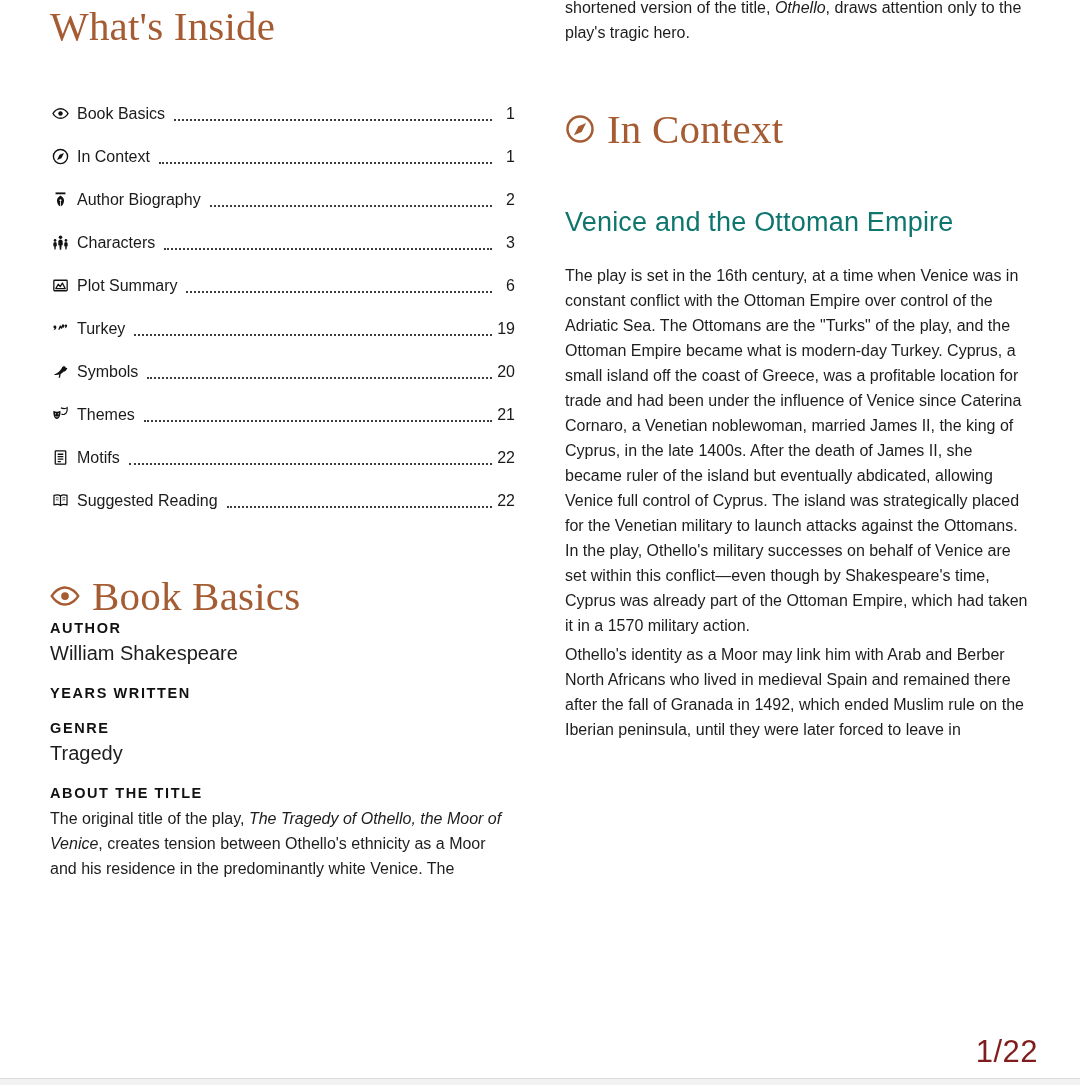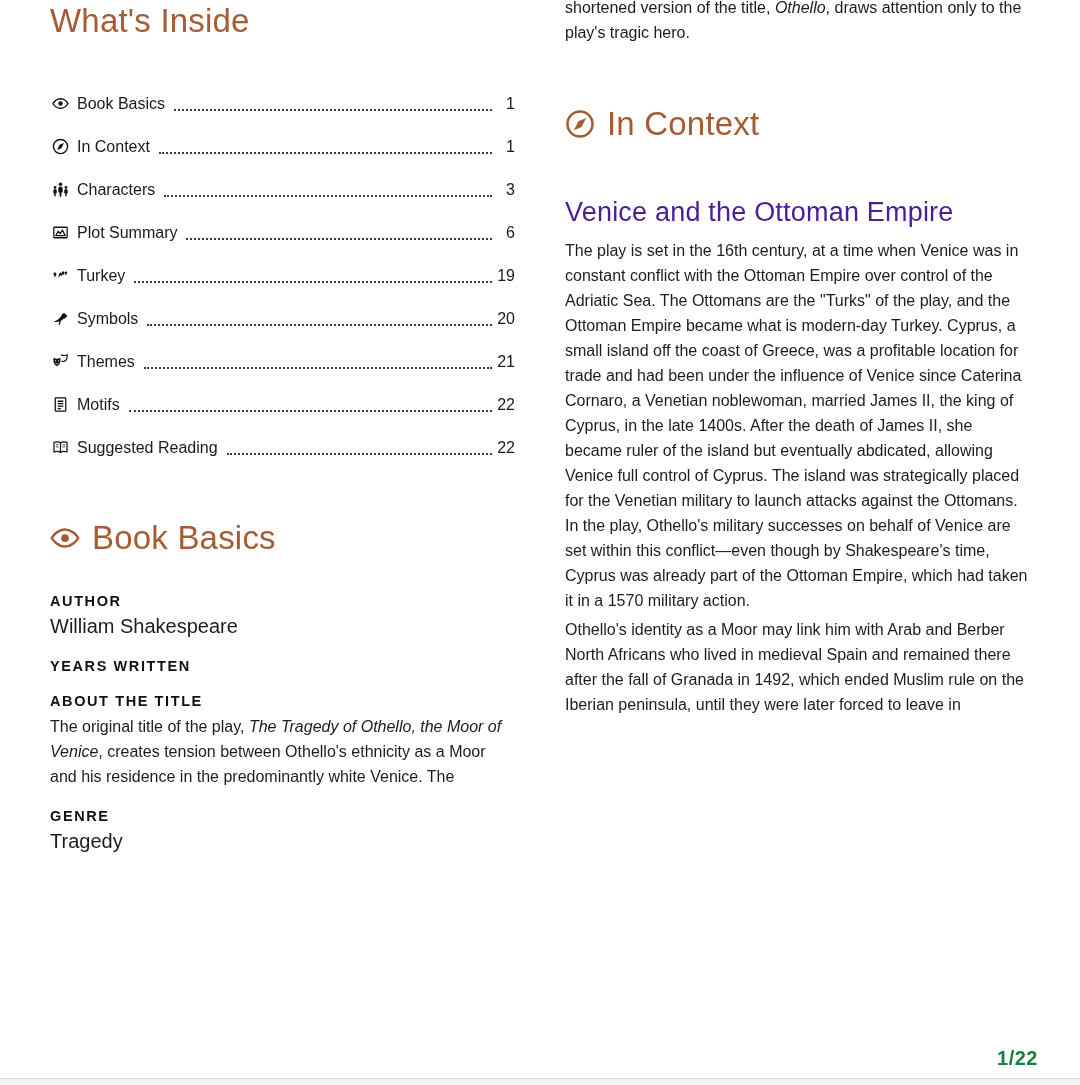--- a/index.html
+++ b/index.html
@@ -10,70 +10,71 @@
     color:#1d1d1f;
     position:relative;
     overflow:hidden;
   }
   .content { display:flex; padding:0 50px; gap:50px; }
   .col { width:465px; }
 
   
   h1.sec {
     color:#A55C33;
-    font-size:33px;
+    font-size:41px;
     font-weight:500;
     display:flex;
     align-items:center;
     gap:12px;
     letter-spacing:.2px;
+    font-family:Liberation Serif, serif;
   }
   h1.sec .h1icon { display:inline-flex; }
   h1.sec .h1icon svg { width:30px; height:30px; }
   h2.sub {
-    color:#4c1d95;
+    color:#0f766e;
     font-size:27px;
     font-weight:500;
     line-height:51px;
     letter-spacing:.2px;
   }
 
   
   .toc { list-style:none; margin-top:42px; }
   .toc-row { height:43px; display:flex; align-items:center; cursor:pointer; }
   .ticon { width:20px; display:inline-flex; justify-content:center; color:#111; flex:none; }
   .ticon svg { width:17px; height:17px; }
   .tlabel { font-size:16px; color:#1a1a1a; margin-left:7px; white-space:nowrap; }
   .leader { flex:1; border-bottom:2px dotted #3c3c3c; align-self:flex-end; margin:0 5px 14px 9px; }
   .tpage { font-size:16px; color:#1a1a1a; flex:none; text-align:right; min-width:18px; }
 
   
   .bb-title { margin-top:50px; }
-  .fields { margin-top:36px; }
+  .fields { }
   .field { margin-bottom:19px; }
   .flabel {
     font-weight:700; font-size:14.5px; letter-spacing:1.6px;
     color:#111; margin-bottom:5px;
   }
   .fvalue { font-size:20px; line-height:25px; color:#1d1d1f; }
   p.body { font-size:16px; line-height:25px; color:#1d1d1f; }
   .italic { font-style:italic; }
 
   
   .cont-para { margin-top:-5px; }
   .incontext-title { margin-top:60px; }
   .sub1 { margin-top:44px; }
-  .para1 { }
+  .para1 { margin-top:15px; }
   .sub2 { margin-top:48px; }
   .para2 { margin-top:4px; }
 
   
   .page-indicator {
     position:absolute; right:42px; bottom:15px;
-    font-size:20px; color:#15803d; letter-spacing:.5px;font-weight:bold;
+    font-size:31px; color:#7f1d1d; letter-spacing:.5px;
   }
   .bottom-strip {
     position:absolute; left:0; right:0; bottom:0; height:7px;
     background:#f2f2f2; border-top:1px solid #dadada;
   }
 </style>
 </head>
 <body>
 
 <svg width="0" height="0" style="position:absolute" aria-hidden="true">
@@ -157,20 +158,30 @@
       </li>
       <li class="toc-row">
         <span class="ticon">
             <svg viewBox="0 0 24 24">
               <use href="#i-compass"></use>
             </svg>
           </span>
         <span class="tlabel">In Context</span>
         <span class="leader"></span>
         <span class="tpage">1</span>
+      </li>
+      <li class="toc-row">
+        <span class="ticon">
+            <svg viewBox="0 0 24 24">
+              <use href="#i-pen"></use>
+            </svg>
+          </span>
+        <span class="tlabel">Author Biography</span>
+        <span class="leader"></span>
+        <span class="tpage">2</span>
       </li>
       <li class="toc-row">
         <span class="ticon">
             <svg viewBox="0 0 24 24">
               <use href="#i-people"></use>
             </svg>
           </span>
         <span class="tlabel">Characters</span>
         <span class="leader"></span>
         <span class="tpage">3</span>
@@ -248,26 +259,26 @@
 
     <div class="fields">
       <div class="field">
         <div class="flabel">AUTHOR</div>
         <div class="fvalue">William Shakespeare</div>
       </div>
       <div class="field">
         <div class="flabel">YEARS WRITTEN</div>
       </div>
       <div class="field">
+        <div class="flabel">GENRE</div>
+        <div class="fvalue">Tragedy</div>
+      </div>
+      <div class="field">
         <div class="flabel">ABOUT THE TITLE</div>
         <p class="body"><span>The original title of the play, </span><span class="italic">The Tragedy of Othello, the Moor of Venice</span><span>, creates tension between Othello's ethnicity as a Moor and his residence in the predominantly white Venice. The</span></p>
-      </div>
-      <div class="field">
-        <div class="flabel">GENRE</div>
-        <div class="fvalue">Tragedy</div>
       </div>
     </div>
   </div>
 
   <div class="col">
 
     <p class="body cont-para"><span>shortened version of the title, </span><span class="italic">Othello</span><span>, draws attention only to the play's tragic hero.</span></p>
 
     <h1 class="sec incontext-title">
       <span class="h1icon">

